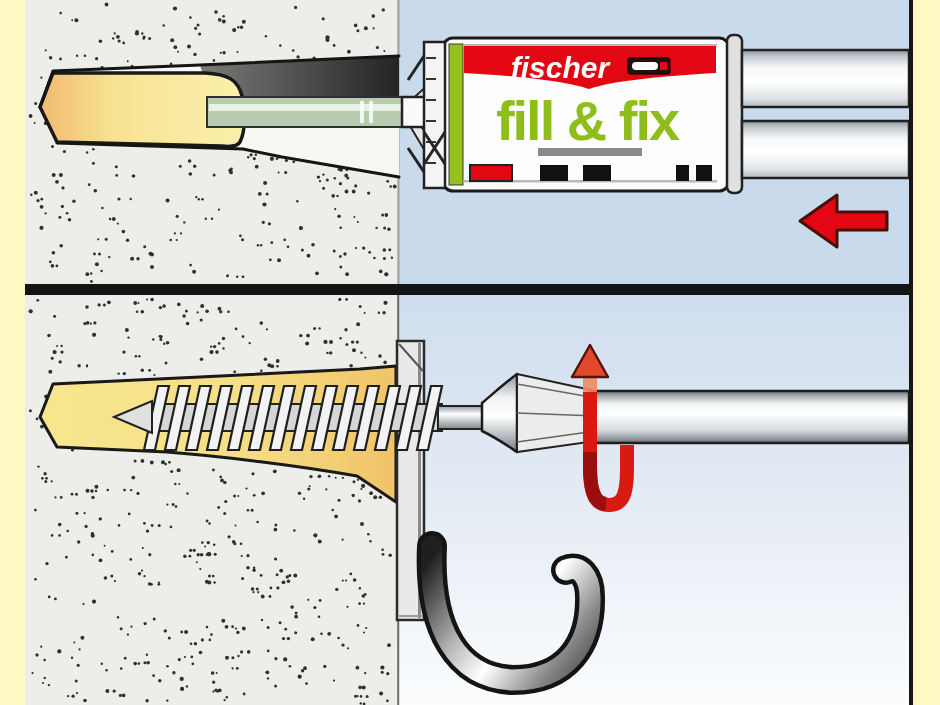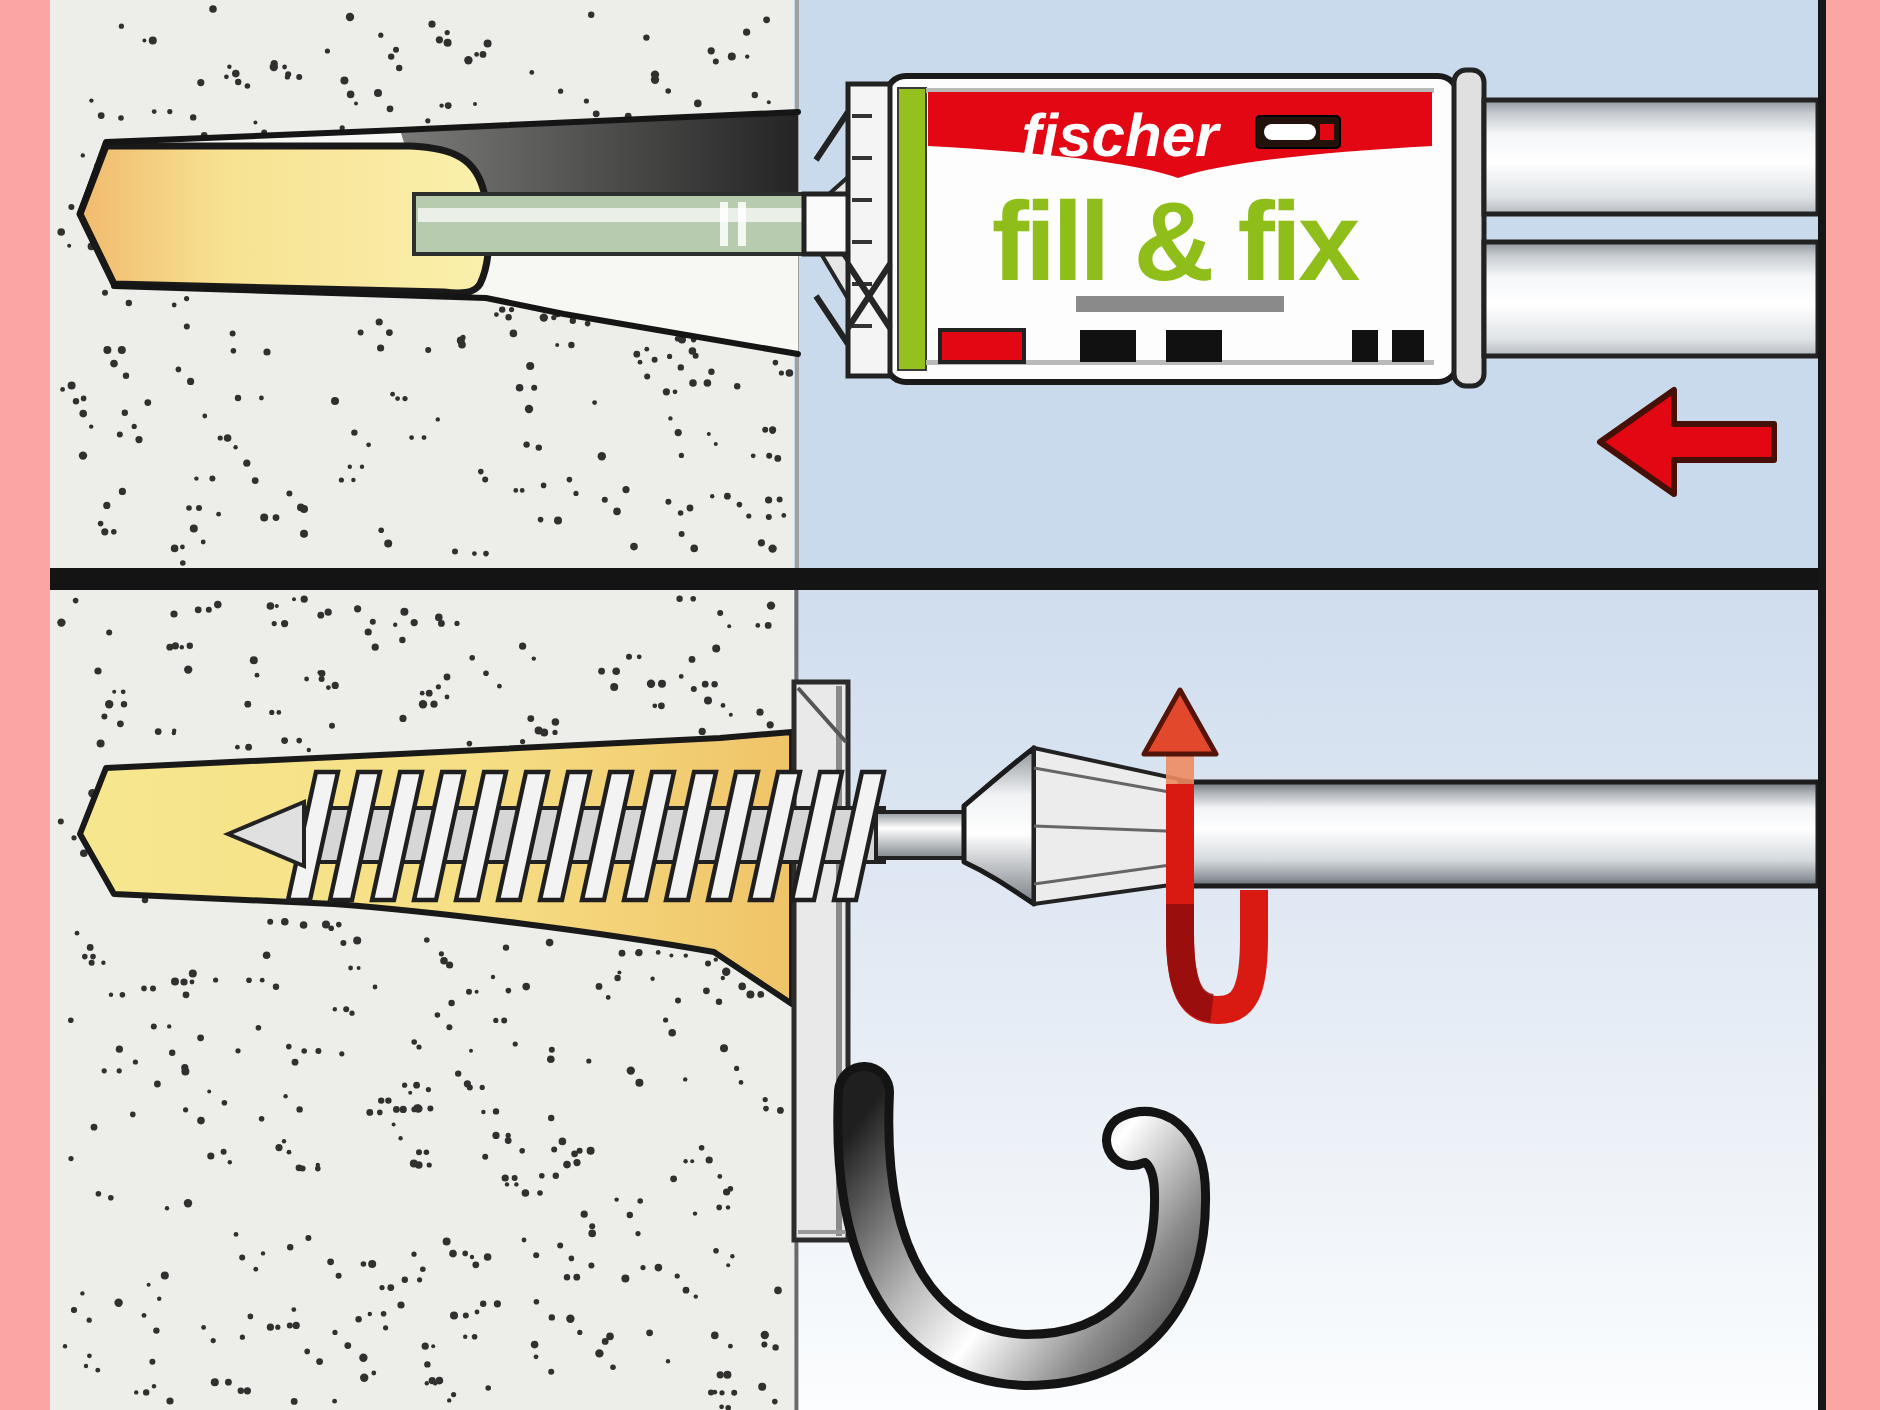--- a/index.html
+++ b/index.html
@@ -1,16 +1,16 @@
 <!DOCTYPE html>
 <html><head>
 <meta charset="utf-8">
 <style>
   html,body{margin:0;padding:0;background:#ffffff;}
-  .stage{position:relative;width:940px;height:705px;background:#fca5a5;overflow:hidden;}
+  .stage{position:relative;width:940px;height:705px;background:#fef9c3;overflow:hidden;}
   svg{display:block;}
   .brand{font:italic 700 30px "Liberation Sans", sans-serif;}
   .product{font:700 56px "Liberation Sans", sans-serif;letter-spacing:-2px;}
 </style>
 </head>
 <body>
 
 <div class="stage">
 <svg id="scene" width="940" height="705" viewBox="0 0 940 705" xmlns="http://www.w3.org/2000/svg">
 

